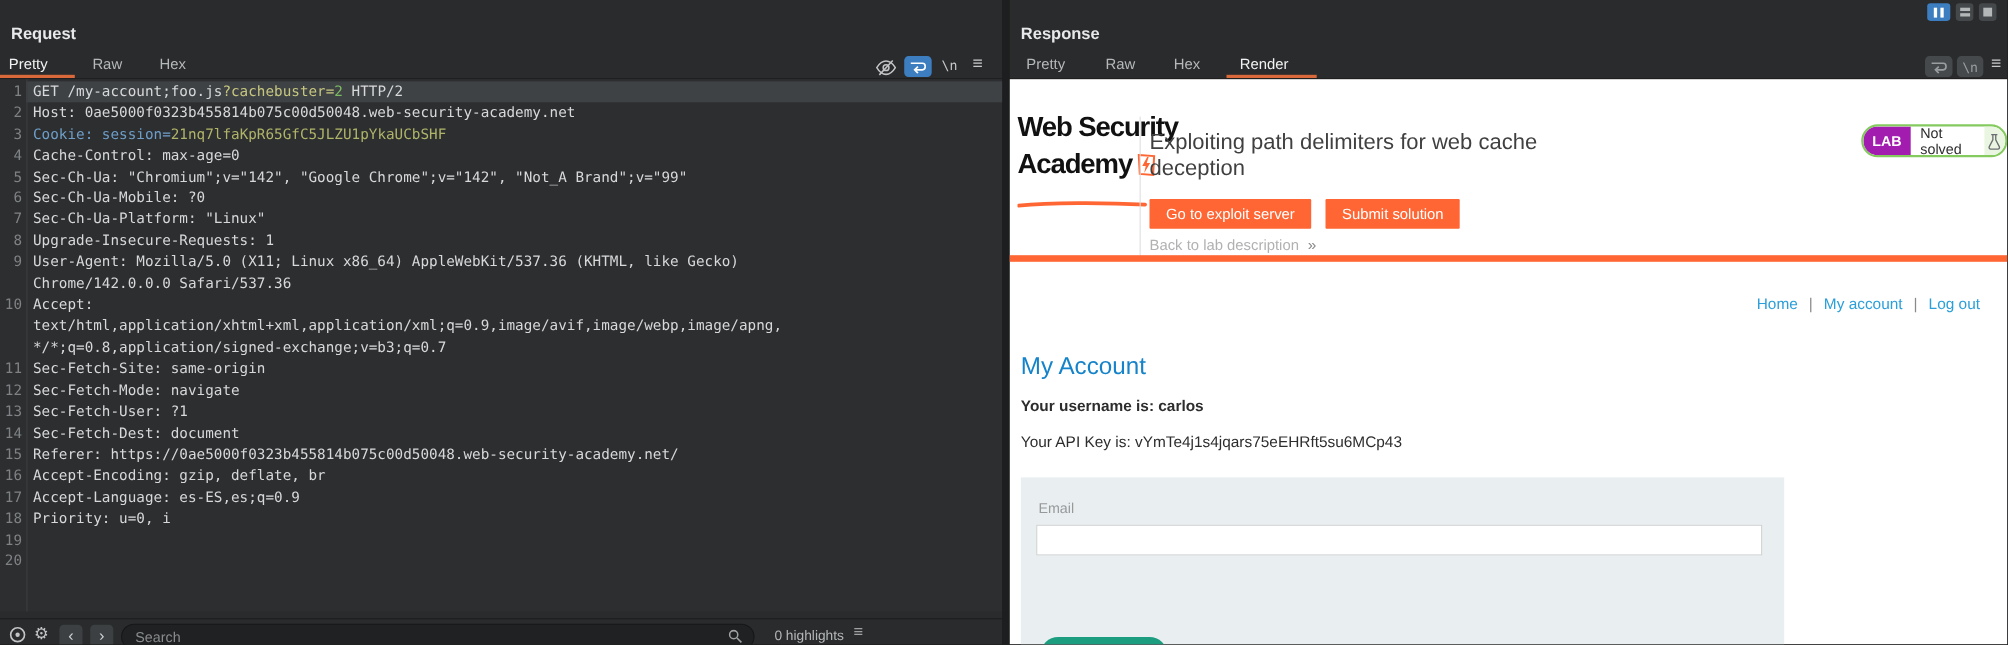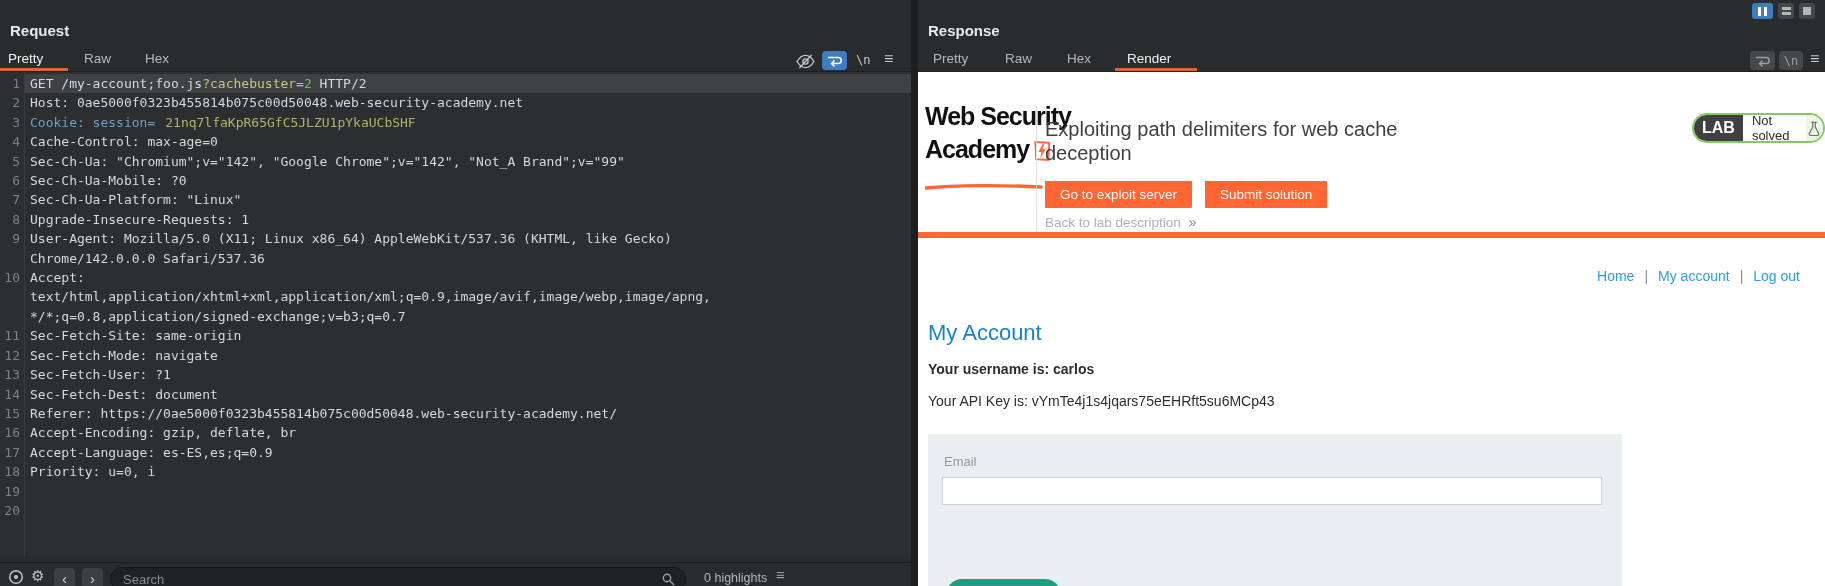--- a/index.html
+++ b/index.html
@@ -25,21 +25,21 @@
     font-family:"DejaVu Sans Mono", monospace; font-size:13px; line-height:19.4px; padding-top:2px; }
   .gutter-sep { position:absolute; left:24px; top:72px; height:484px; width:1px; background:#3a3d3f; }
   .crow { display:flex; white-space:pre; }
   .crow .gut { flex:0 0 20px; text-align:right; color:#7f8284; }
   .crow .code { padding-left:10px; }
   .crow.hl { background:linear-gradient(90deg, rgba(0,0,0,0) 24px, #3f4245 24px); }
   .p-plain { color:#d6d8d9; }
   .p-param { color:#c6c77f; }
   .p-num { color:#7cbb63; }
   .p-key { color:#6f9fc9; }
-  .p-val { color:#b0b468;margin-left:10px; }
+  .p-val { color:#b0b468; }
 
   
   #req-searchbar { position:absolute; left:0; top:562px; width:911px; height:24px; background:#292b2c; border-top:1px solid #1d1e1f; }
   .sb-btn { position:absolute; width:21px; height:21px; top:5px; background:#3c4042; border-radius:4px; color:#cfd1d2;
     display:flex; align-items:center; justify-content:center; font-size:15px; }
   #search-input { position:absolute; left:110px; top:4px; width:576px; height:24px; border-radius:12px;
     background:#1f2122; border:1px solid #161718; color:#d0d2d3; font-size:13px; padding:0 28px 0 12px; outline:none; }
   #search-input::placeholder { color:#898c8d; }
   .sb-label { position:absolute; top:8px; font-size:12.5px; color:#b4b7b8; }
 
@@ -48,21 +48,21 @@
 
   
   #render-area { position:absolute; left:0; top:72px; width:907px; height:514px; background:#ffffff; color:#2d2d2d; }
   #logo { position:absolute; left:7px; top:28px; font-weight:bold; font-size:25px; line-height:33px; letter-spacing:-1px; color:#111; white-space:nowrap; }
   #logo .bolt { display:inline-block; vertical-align:-4px; margin-left:4px; }
   #logo-underline { position:absolute; left:7px; top:105px; }
   .logo-divider { position:absolute; left:118px; top:34px; width:1px; height:128px; background:#dedede; }
   #lab-title { position:absolute; left:127px; top:45px; width:410px; font-size:20px; line-height:24px; color:#404040; }
   #lab-badge { position:absolute; left:774px; top:41px; height:30px; display:inline-flex; align-items:stretch;
     border:2px solid #84ca5f; border-radius:16px; overflow:hidden; background:#fff; }
-  #lab-badge .seg-lab { background:#404040; color:#fff; font-weight:bold; font-size:16px; display:flex; align-items:center; padding:0 8px; border-radius:12px 0 0 12px; }
+  #lab-badge .seg-lab { background:#a21caf; color:#fff; font-weight:bold; font-size:13px; display:flex; align-items:center; padding:0 8px; border-radius:12px 0 0 12px; }
   #lab-badge .seg-status { color:#2d2d2d; font-size:13px; display:flex; align-items:center; padding:0 9px; }
   #lab-badge .seg-flask { background:#eaf6e2; width:24px; display:flex; align-items:center; justify-content:center; }
   .lab-btn-row { position:absolute; left:127px; top:109px; display:flex; gap:13px; }
   .lab-btn { height:27px; background:#ff6633; color:#fff; font-weight:normal; font-size:13.5px; border:none;
     padding:0 15px; display:flex; align-items:center; border-radius:1px; cursor:pointer; font-family:"Liberation Sans", sans-serif; }
   #back-link { position:absolute; left:127px; top:142px; font-size:13.5px; color:#b1b1b1; }
   #back-link .chev { color:#8a8a8a; margin-left:8px; font-size:14px; }
   #orange-rule { position:absolute; left:0; right:0; top:160px; height:6px; background:#ff6633; }
 
   #nav-links { position:absolute; right:25px; top:196px; font-size:14px; }

